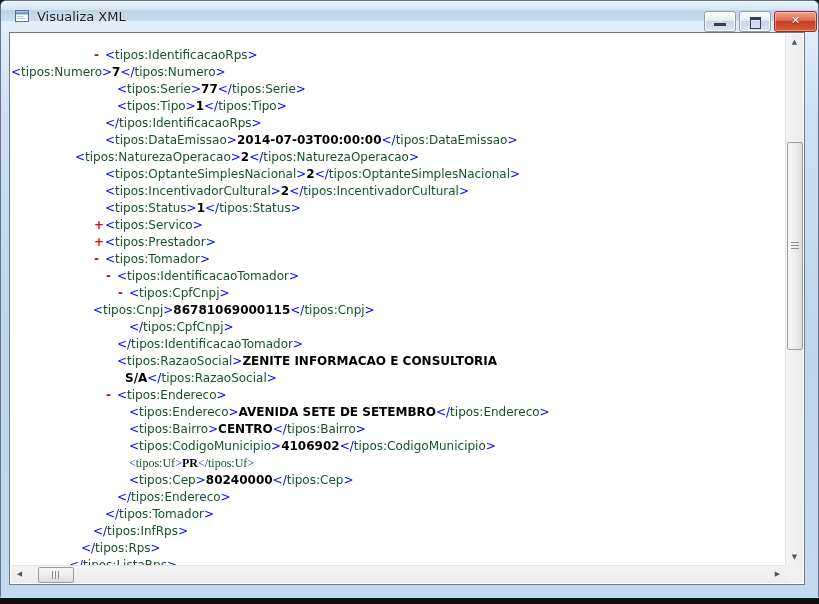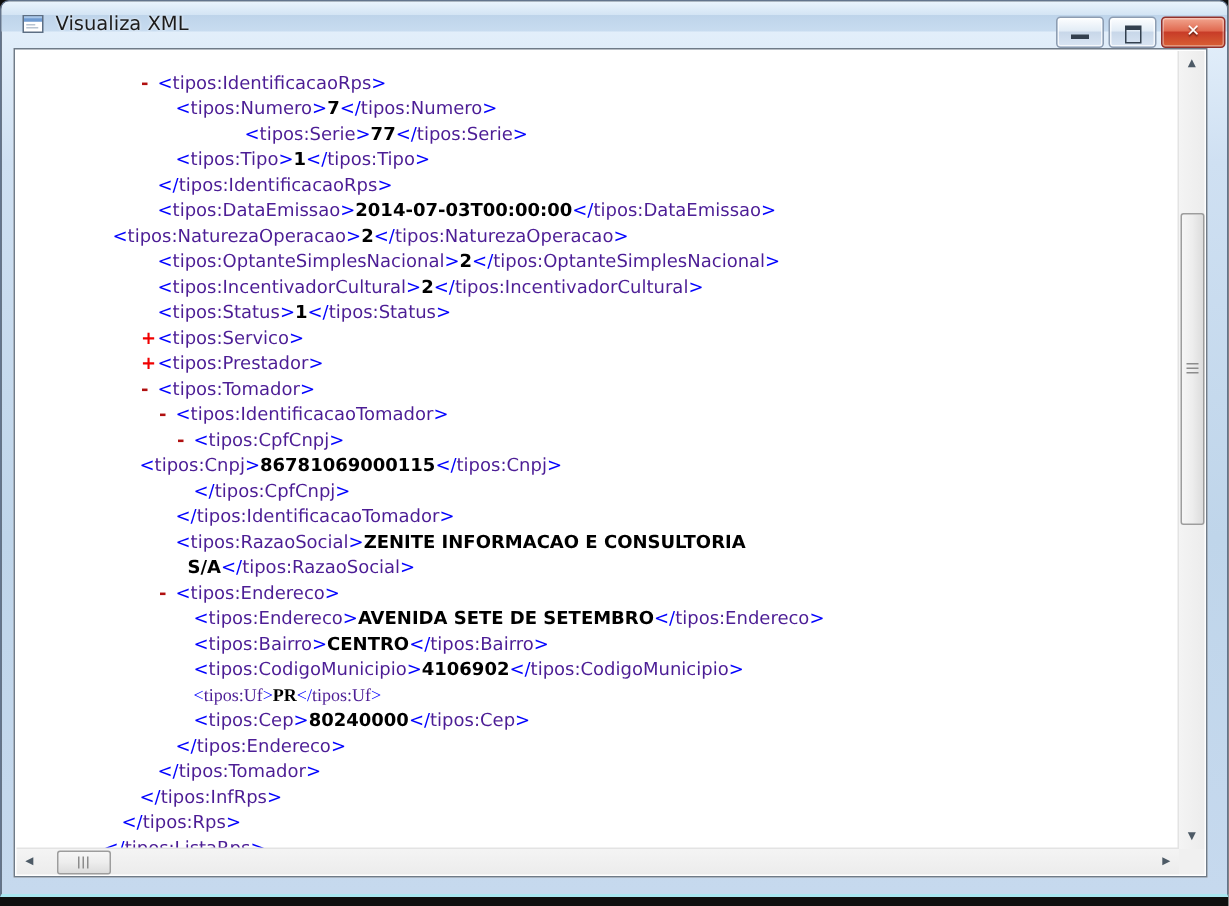--- a/index.html
+++ b/index.html
@@ -54,21 +54,21 @@
     position:absolute;left:1px;top:1px;right:18px;bottom:18px;
     overflow:hidden;padding-top:13px;
     font-size:12px;line-height:17px;white-space:nowrap;
     font-family:"DejaVu Sans", sans-serif;
   }
   .xml-line{position:relative;height:17px;}
   .mk{position:absolute;top:0;font-weight:bold;font-size:12px;cursor:pointer;}
   .mk-minus{color:#b01010;}
   .mk-plus{color:#f00000;}
   .tk-b{color:#0000ff;}
-  .tk-t{color:#4c1d95;}
+  .tk-t{color:#14532d;}
   .tk-v{color:#000000;font-weight:bold;}
   
   .vscroll{
     position:absolute;top:1px;right:1px;width:17px;bottom:18px;
     background:linear-gradient(90deg,#f4f4f4,#ececec);
     border-left:1px solid #e3e3e3;
   }
   .hscroll{
     position:absolute;left:1px;bottom:1px;height:17px;right:18px;
     background:linear-gradient(180deg,#f4f4f4,#ececec);
@@ -123,22 +123,22 @@
       </div>
       <div class="wbtn wbtn-close" title="close">
         <span class="glyph-close">✕</span>
       </div>
     </div>
   </div>
 
   <div class="client">
     <div class="xml-pane" id="xml-pane">
         <div class="xml-line" style="padding-left: 94px;"><span class="mk mk-minus" style="left: 83px;">-</span><span class="tk-b">&lt;</span><span class="tk-t">tipos:IdentificacaoRps</span><span class="tk-b">&gt;</span></div>
-        <div class="xml-line" style="padding-left: 106px;"><span class="tk-b">&lt;</span><span class="tk-t">tipos:Numero</span><span class="tk-b">&gt;</span><span class="tk-v">7</span><span class="tk-b">&lt;/</span><span class="tk-t">tipos:Numero</span><span class="tk-b">&gt;</span></div>
-        <div class="xml-line" style="padding-left: 106px; margin-left: 46px;"><span class="tk-b">&lt;</span><span class="tk-t">tipos:Serie</span><span class="tk-b">&gt;</span><span class="tk-v">77</span><span class="tk-b">&lt;/</span><span class="tk-t">tipos:Serie</span><span class="tk-b">&gt;</span></div>
+        <div class="xml-line" style=""><span class="tk-b">&lt;</span><span class="tk-t">tipos:Numero</span><span class="tk-b">&gt;</span><span class="tk-v">7</span><span class="tk-b">&lt;/</span><span class="tk-t">tipos:Numero</span><span class="tk-b">&gt;</span></div>
+        <div class="xml-line" style="padding-left: 106px;"><span class="tk-b">&lt;</span><span class="tk-t">tipos:Serie</span><span class="tk-b">&gt;</span><span class="tk-v">77</span><span class="tk-b">&lt;/</span><span class="tk-t">tipos:Serie</span><span class="tk-b">&gt;</span></div>
         <div class="xml-line" style="padding-left: 106px;"><span class="tk-b">&lt;</span><span class="tk-t">tipos:Tipo</span><span class="tk-b">&gt;</span><span class="tk-v">1</span><span class="tk-b">&lt;/</span><span class="tk-t">tipos:Tipo</span><span class="tk-b">&gt;</span></div>
         <div class="xml-line" style="padding-left: 94px;"><span class="tk-b">&lt;/</span><span class="tk-t">tipos:IdentificacaoRps</span><span class="tk-b">&gt;</span></div>
         <div class="xml-line" style="padding-left: 94px;"><span class="tk-b">&lt;</span><span class="tk-t">tipos:DataEmissao</span><span class="tk-b">&gt;</span><span class="tk-v">2014-07-03T00:00:00</span><span class="tk-b">&lt;/</span><span class="tk-t">tipos:DataEmissao</span><span class="tk-b">&gt;</span></div>
         <div class="xml-line" style="padding-left: 64px;"><span class="tk-b">&lt;</span><span class="tk-t">tipos:NaturezaOperacao</span><span class="tk-b">&gt;</span><span class="tk-v">2</span><span class="tk-b">&lt;/</span><span class="tk-t">tipos:NaturezaOperacao</span><span class="tk-b">&gt;</span></div>
         <div class="xml-line" style="padding-left: 94px;"><span class="tk-b">&lt;</span><span class="tk-t">tipos:OptanteSimplesNacional</span><span class="tk-b">&gt;</span><span class="tk-v">2</span><span class="tk-b">&lt;/</span><span class="tk-t">tipos:OptanteSimplesNacional</span><span class="tk-b">&gt;</span></div>
         <div class="xml-line" style="padding-left: 94px;"><span class="tk-b">&lt;</span><span class="tk-t">tipos:IncentivadorCultural</span><span class="tk-b">&gt;</span><span class="tk-v">2</span><span class="tk-b">&lt;/</span><span class="tk-t">tipos:IncentivadorCultural</span><span class="tk-b">&gt;</span></div>
         <div class="xml-line" style="padding-left: 94px;"><span class="tk-b">&lt;</span><span class="tk-t">tipos:Status</span><span class="tk-b">&gt;</span><span class="tk-v">1</span><span class="tk-b">&lt;/</span><span class="tk-t">tipos:Status</span><span class="tk-b">&gt;</span></div>
         <div class="xml-line" style="padding-left: 94px;"><span class="mk mk-plus" style="left: 83px;">+</span><span class="tk-b">&lt;</span><span class="tk-t">tipos:Servico</span><span class="tk-b">&gt;</span></div>
         <div class="xml-line" style="padding-left: 94px;"><span class="mk mk-plus" style="left: 83px;">+</span><span class="tk-b">&lt;</span><span class="tk-t">tipos:Prestador</span><span class="tk-b">&gt;</span></div>
         <div class="xml-line" style="padding-left: 94px;"><span class="mk mk-minus" style="left: 83px;">-</span><span class="tk-b">&lt;</span><span class="tk-t">tipos:Tomador</span><span class="tk-b">&gt;</span></div>

